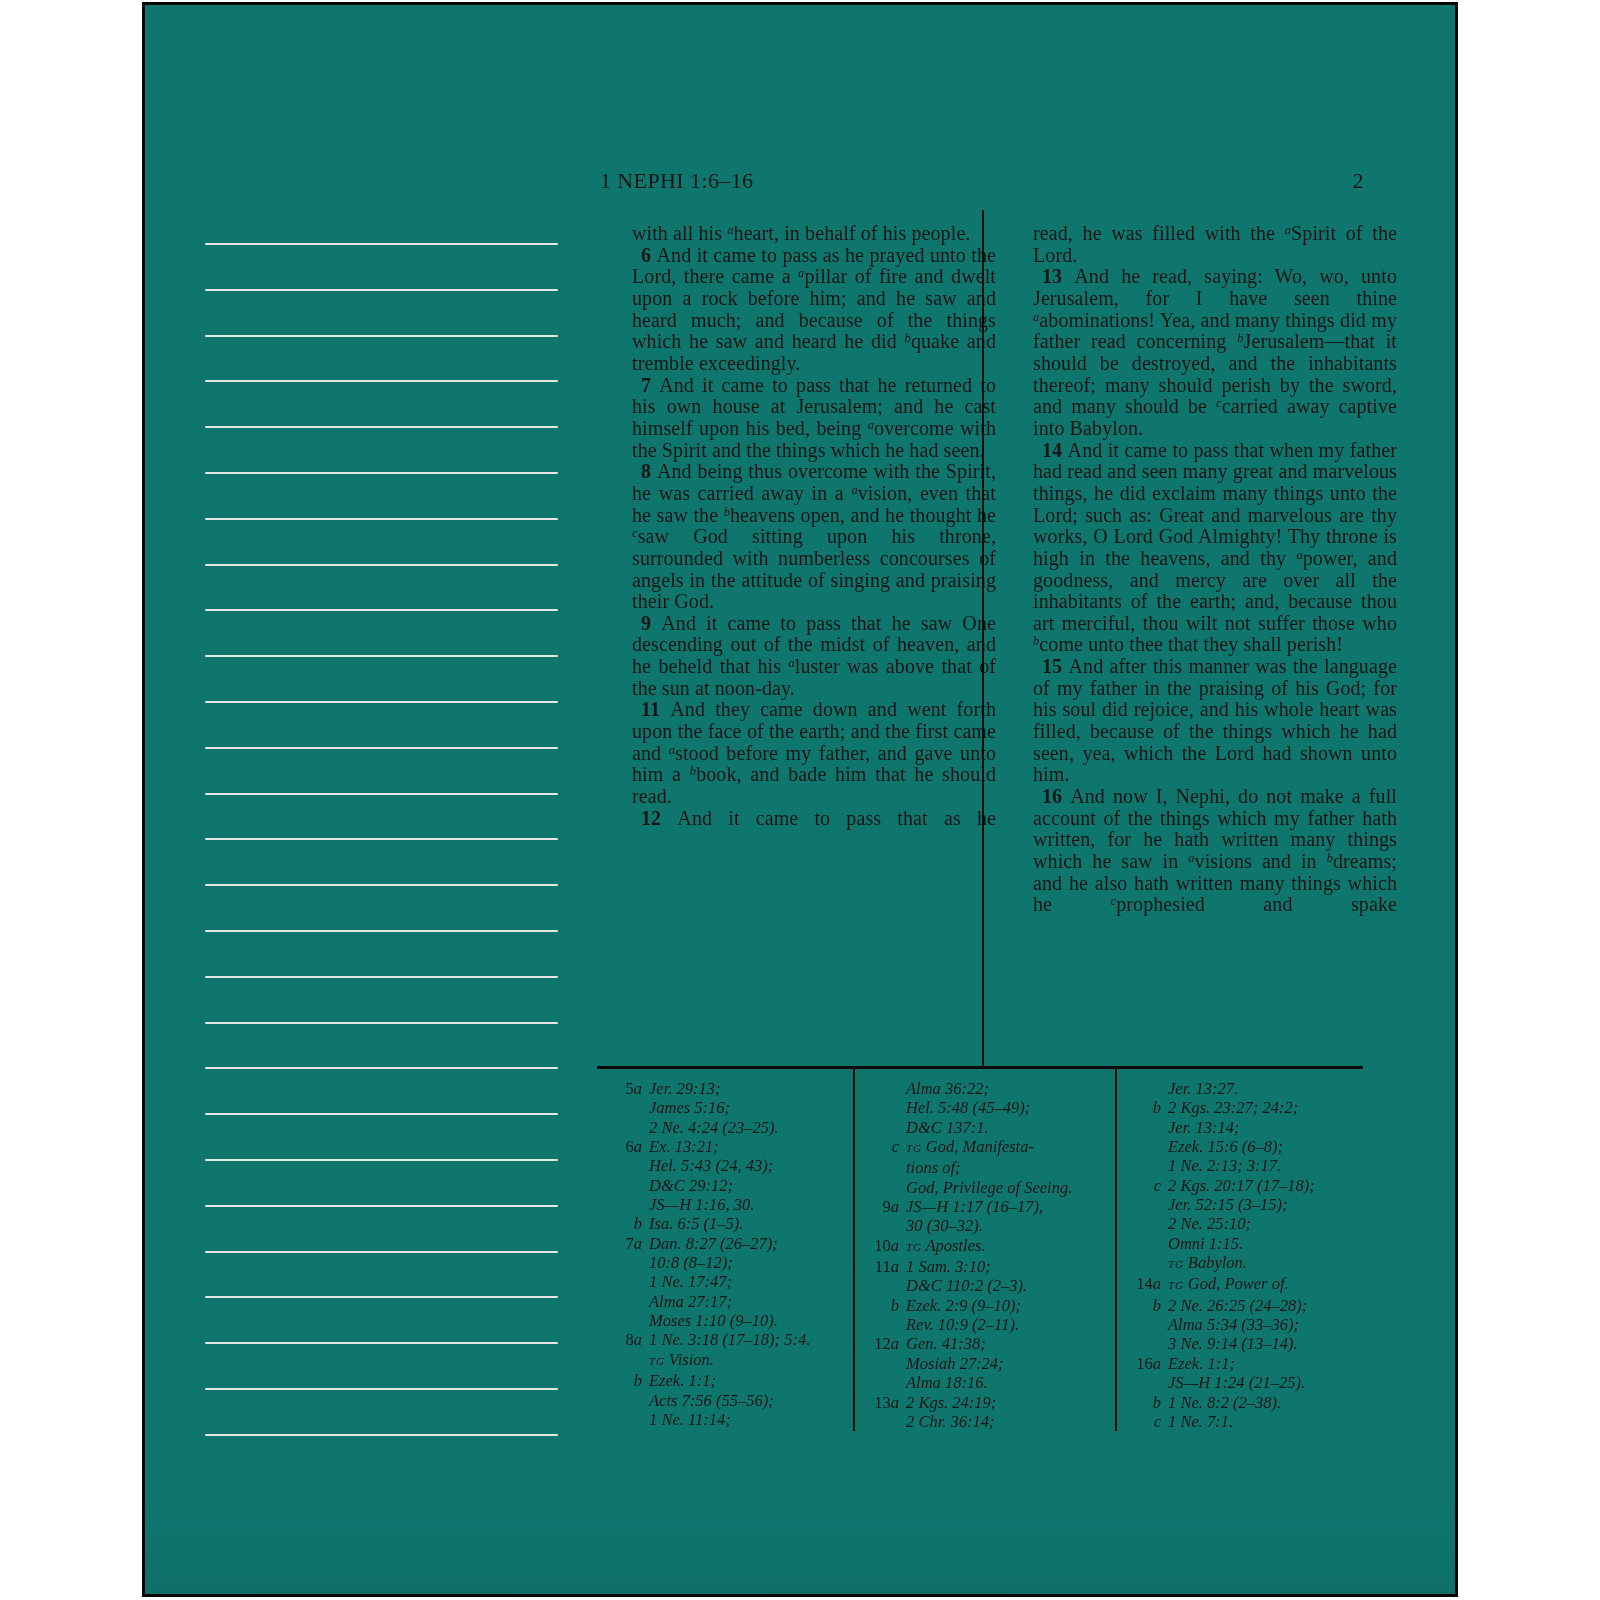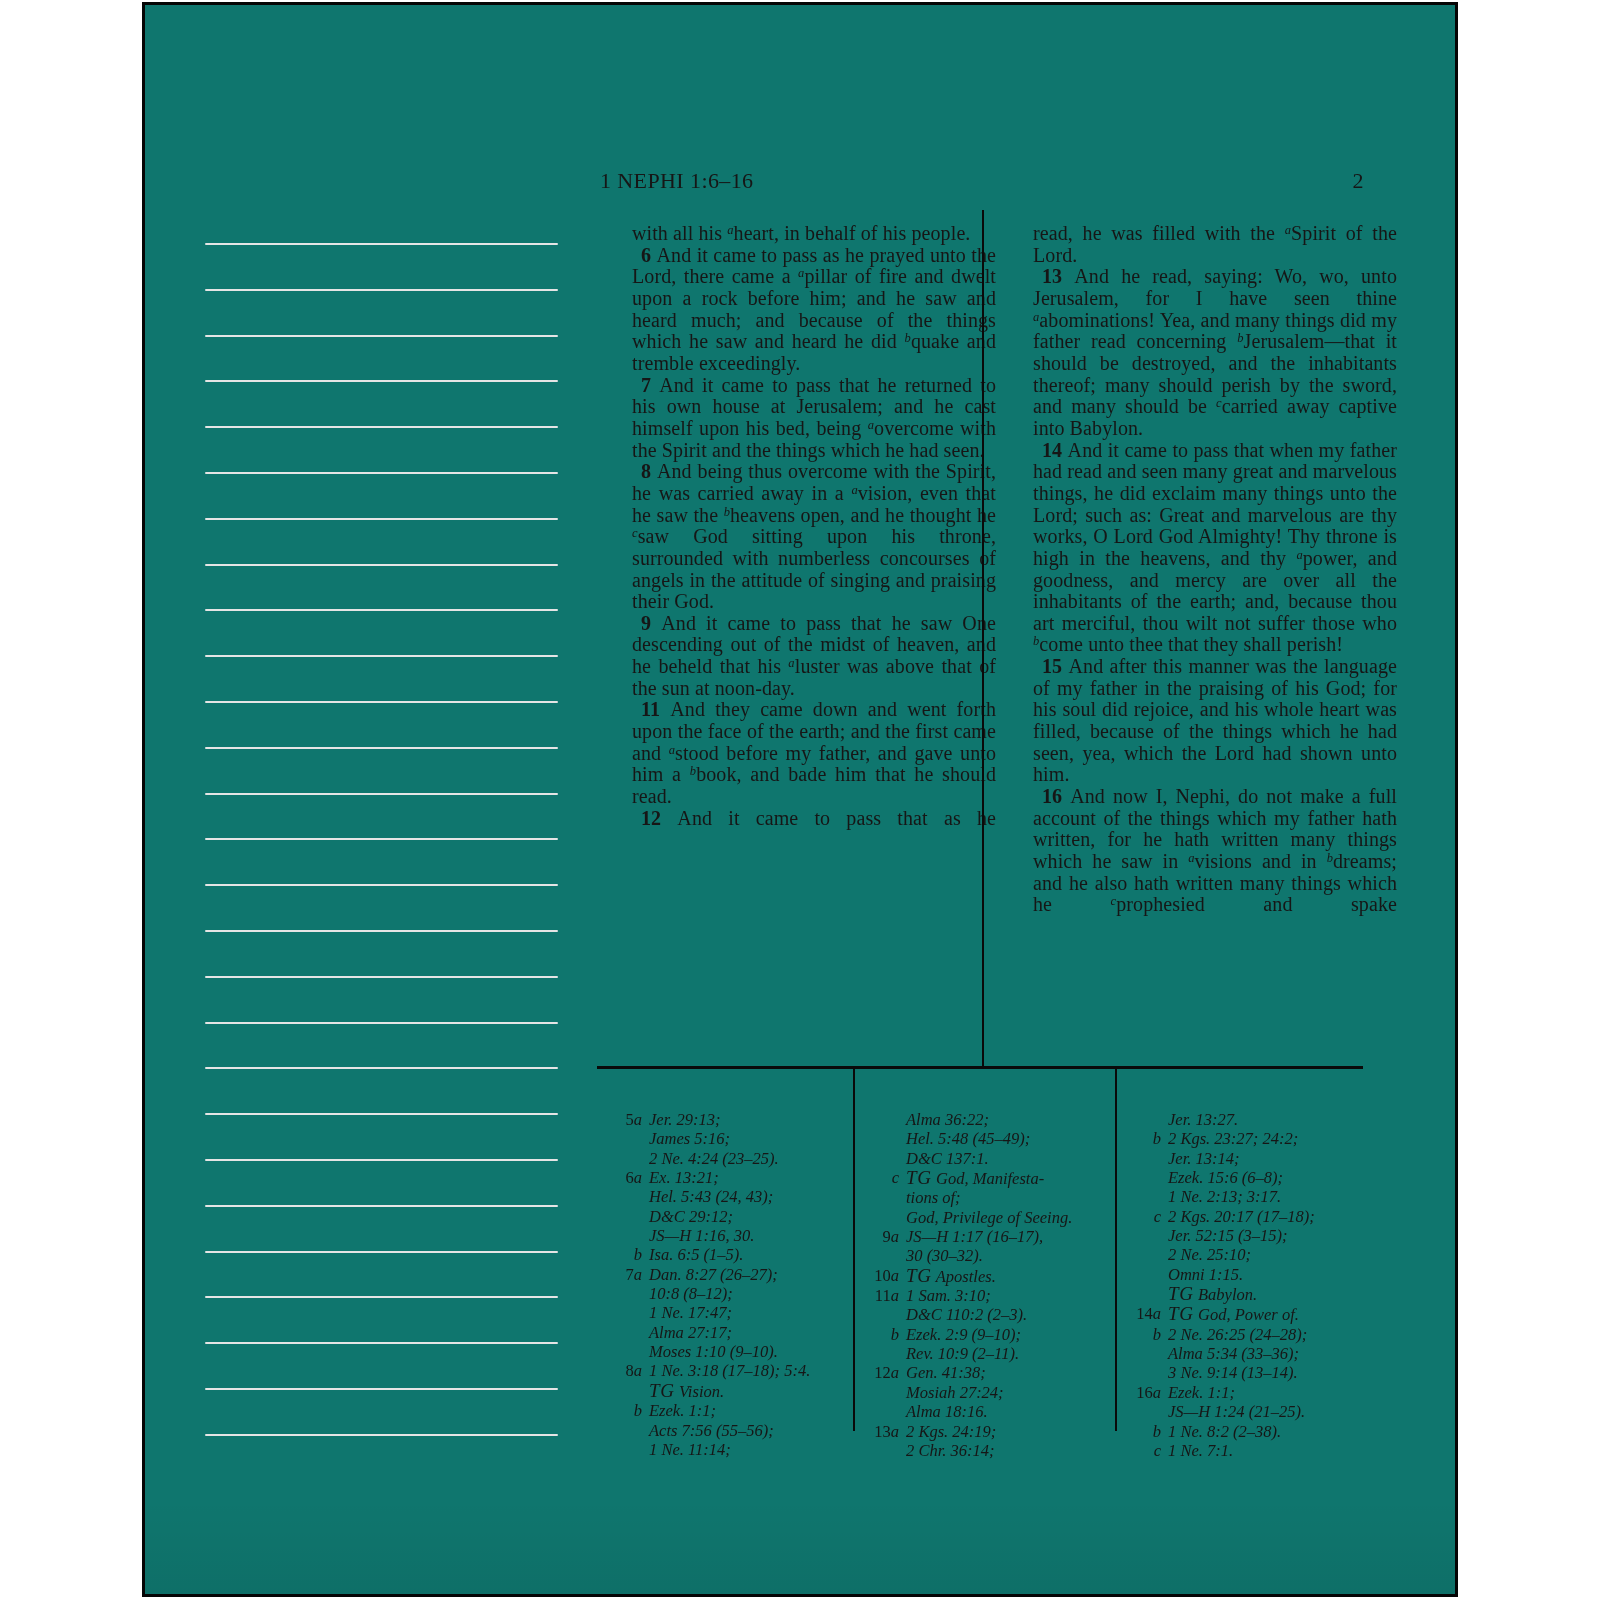--- a/index.html
+++ b/index.html
@@ -40,30 +40,30 @@
   }
   
   .divider-v{position:absolute;left:837px;top:205px;width:2px;height:857px;background:#0a0a0a;}
   .rule-heavy{position:absolute;left:452px;top:1061px;width:766px;height:3px;background:#0a0a0a;}
   .fn-divider{position:absolute;top:1064px;width:2px;height:362px;background:#0a0a0a;}
   .fn-divider-1{left:708px;}
   .fn-divider-2{left:970px;}
   
   .fn-col{
     position:absolute;top:1074px;height:352px;overflow:hidden;
-    font-size:16.5px;line-height:19.35px;color:#161616;margin-top:31px;
+    font-size:16.5px;line-height:19.35px;color:#161616;
   }
   .fn-col-1{left:455px;width:250px;}
   .fn-col-2{left:712px;width:254px;}
   .fn-col-3{left:974px;width:246px;}
   .fn-row{display:flex;}
   .fn-label{flex:0 0 42px;text-align:right;padding-right:7px;white-space:nowrap;}
   .fn-letter{font-style:italic;}
   .fn-text{flex:1;font-style:italic;}
-  .tg{font-size:19px;letter-spacing:0.8px;}
+  .tg{font-size:11px;letter-spacing:0.8px;}
   
   .page-shade{
     position:absolute;left:0;bottom:0;width:100%;height:95px;
     background:linear-gradient(to bottom,rgba(0,0,0,0),rgba(0,0,0,0.06));
   }
 </style>
 </head>
 <body>
 
 <div class="page">

